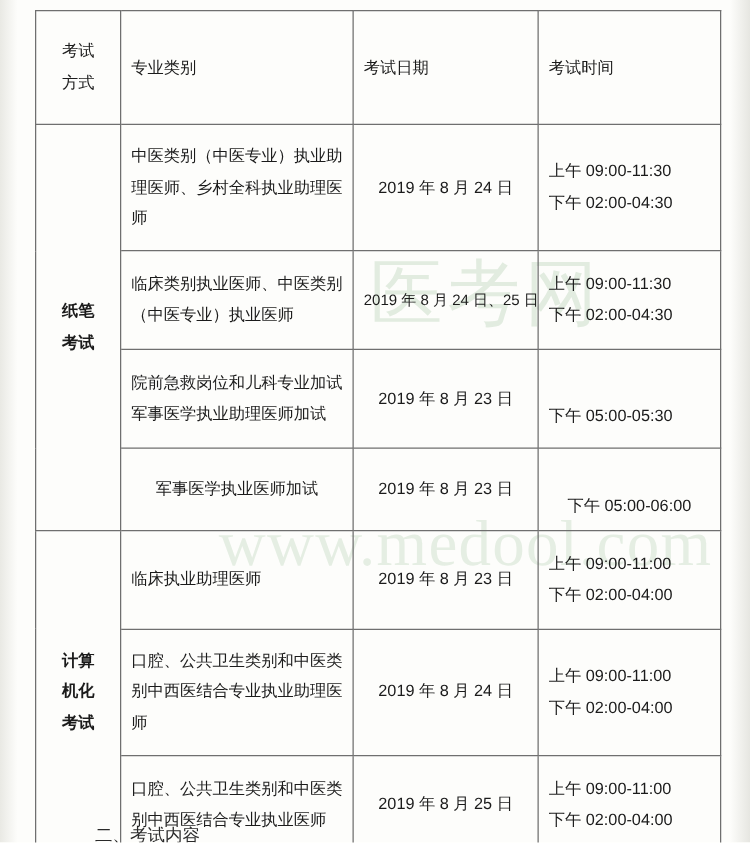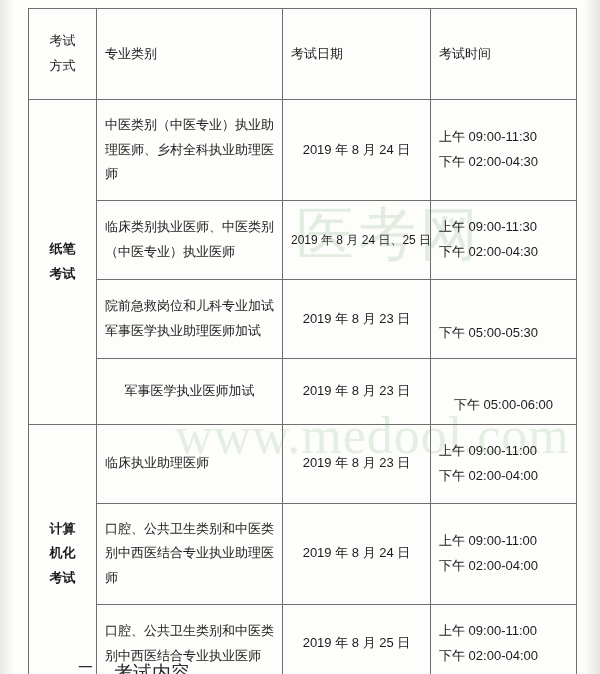--- a/index.html
+++ b/index.html
@@ -111,21 +111,21 @@
   td.time.single span { display: block; margin-top: 28px; }
 
   .row-tall td { height: 88px; }
   .row-mid td  { height: 66px; }
   .row-small td { height: 40px; text-align: center; }
 
   .footer-hint {
     position: absolute;
     left: 76px;
     top: 660px;
-    font-size: 19px;
+    font-size: 14px;
     color: #2a2a2a;
     white-space: nowrap;
     overflow: hidden;
     height: 14px;
   }
   .edge-left {
     position: absolute;
     left: 0; top: 0;
     width: 14px; height: 674px;
     background: linear-gradient(to right, #e9e9e4, #fdfdfb);

